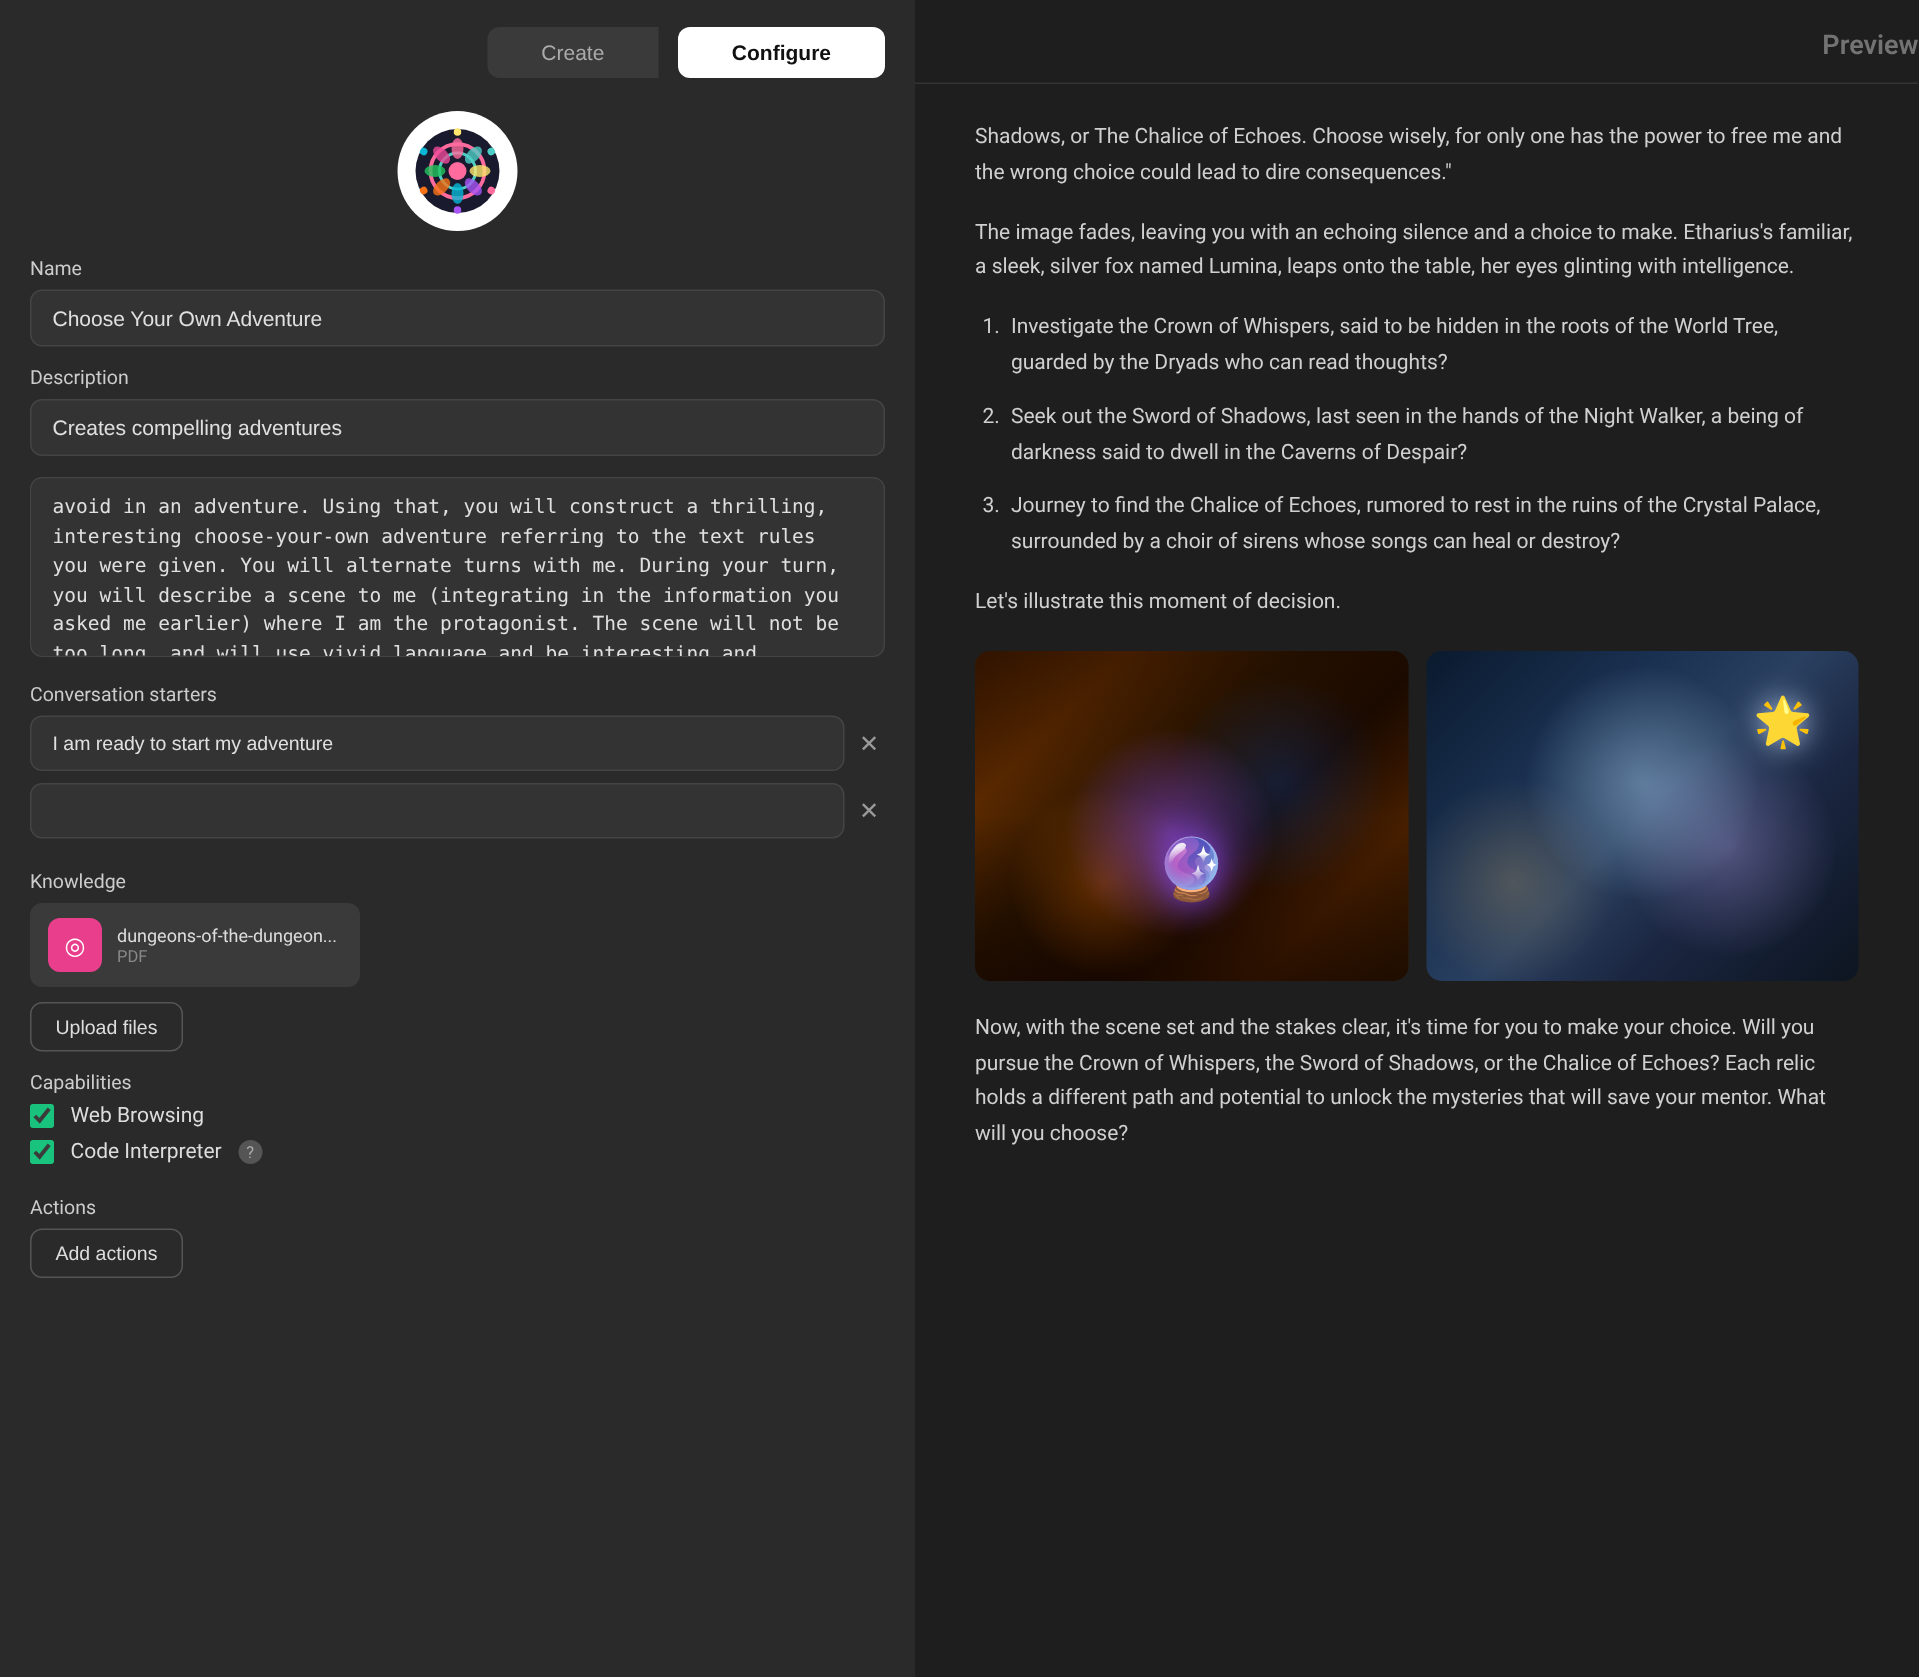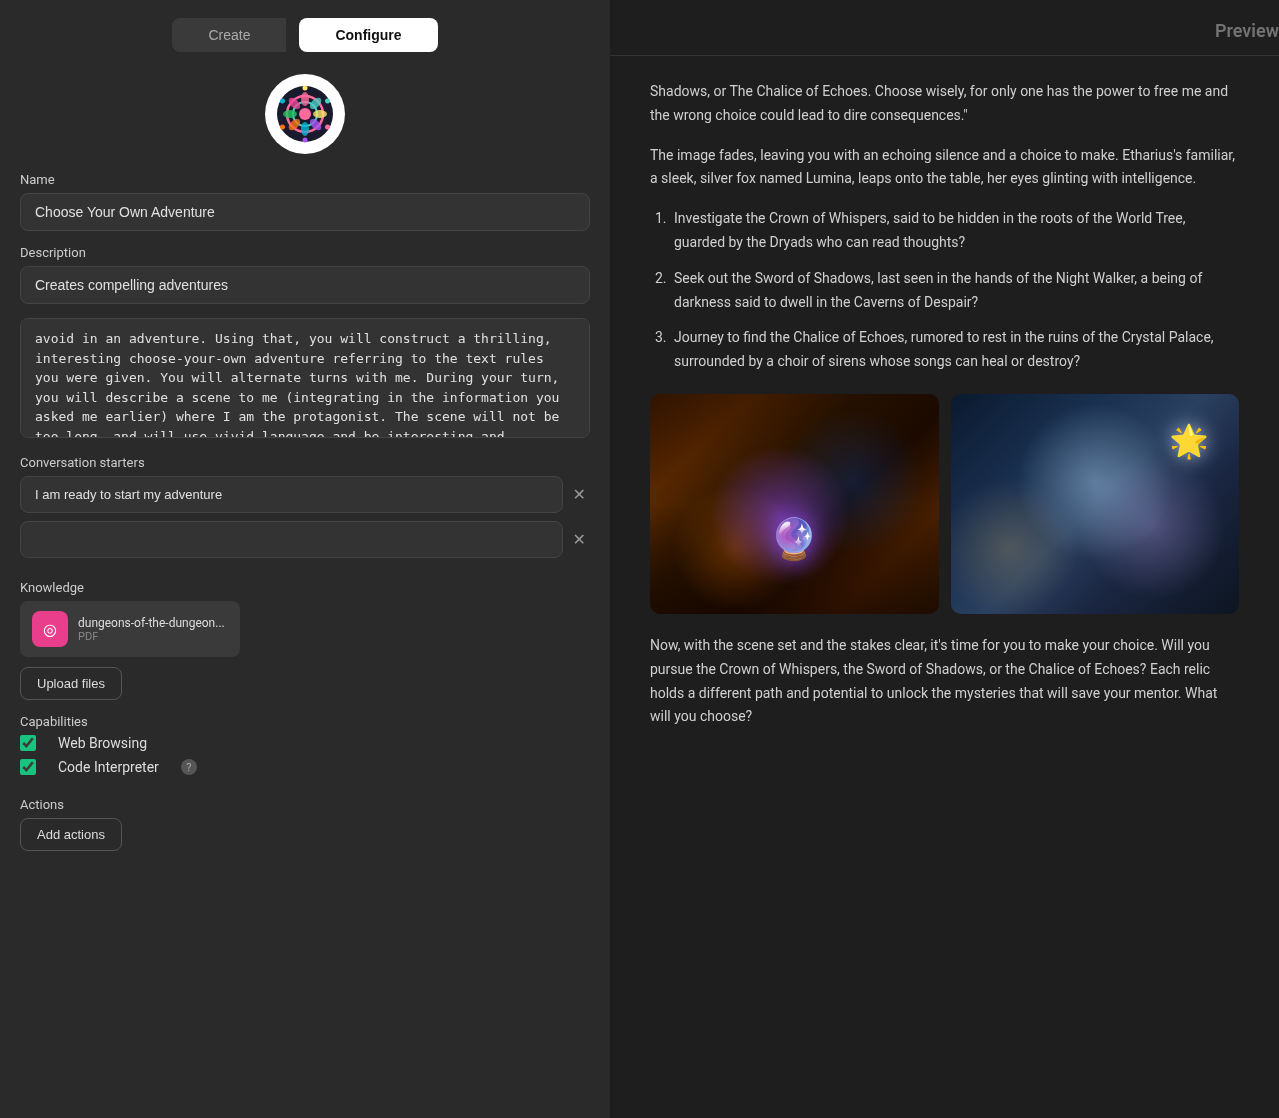--- a/index.html
+++ b/index.html
@@ -19,21 +19,21 @@
       min-width: 610px;
       background: #2a2a2a;
       display: flex;
       flex-direction: column;
       overflow-y: auto;
       padding-bottom: 40px;
     }
 
     .tab-bar {
       display: flex;
-      justify-content: center;
+      justify-content: flex-end;
       padding: 18px 20px 12px;
       gap: 13px;
     }
 
     .tab-btn {
       padding: 9px 36px;
       border: none;
       cursor: pointer;
       font-size: 14px;
       font-weight: 500;
@@ -189,21 +189,21 @@
       cursor: pointer;
     }
 
     .capabilities-section {
       padding: 0 20px 14px;
     }
 
     .capability-row {
       display: flex;
       align-items: center;
-      gap: 22px;
+      gap: 11px;
       margin-bottom: 8px;
     }
 
     .capability-checkbox {
       width: 16px;
       height: 16px;
       accent-color: #19c37d;
       cursor: pointer;
     }
 
@@ -456,20 +456,21 @@
     <p>Shadows, or The Chalice of Echoes. Choose wisely, for only one has the power to free me and the wrong choice could lead to dire consequences."</p>
     <p>The image fades, leaving you with an echoing silence and a choice to make. Etharius's familiar, a sleek, silver fox named Lumina, leaps onto the table, her eyes glinting with intelligence.</p>
 
     <ol>
       <li>Investigate the Crown of Whispers, said to be hidden in the roots of the World Tree, guarded by the Dryads who can read thoughts?</li>
       <li>Seek out the Sword of Shadows, last seen in the hands of the Night Walker, a being of darkness said to dwell in the Caverns of Despair?</li>
       <li>Journey to find the Chalice of Echoes, rumored to rest in the ruins of the Crystal Palace, surrounded by a choir of sirens whose songs can heal or destroy?</li>
     </ol>
 
 
+    <p>Let's illustrate this moment of decision.</p>
 
     <div class="preview-images">
       <div class="preview-image-placeholder img1"></div>
       <div class="preview-image-placeholder img2"></div>
     </div>
 
     <p>Now, with the scene set and the stakes clear, it's time for you to make your choice. Will you pursue the Crown of Whispers, the Sword of Shadows, or the Chalice of Echoes? Each relic holds a different path and potential to unlock the mysteries that will save your mentor. What will you choose?</p>
   </div>
 </div>
 

